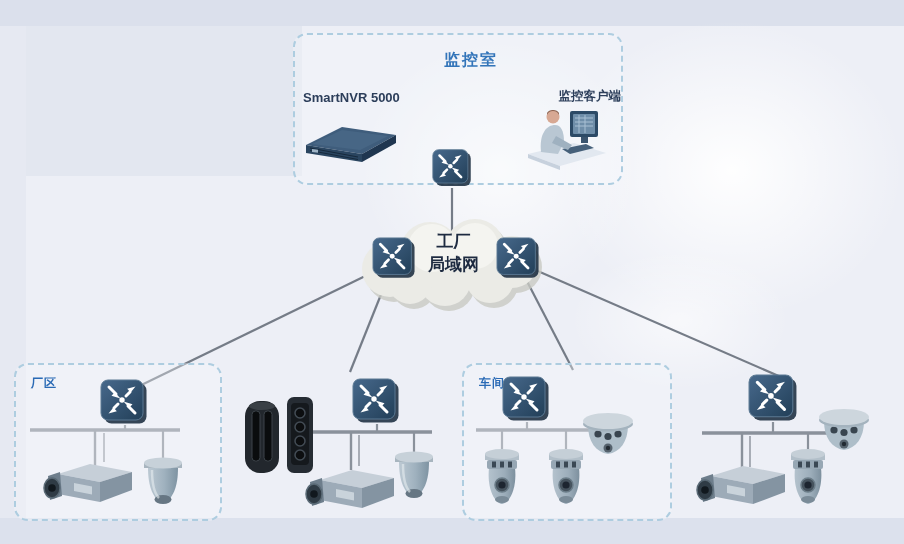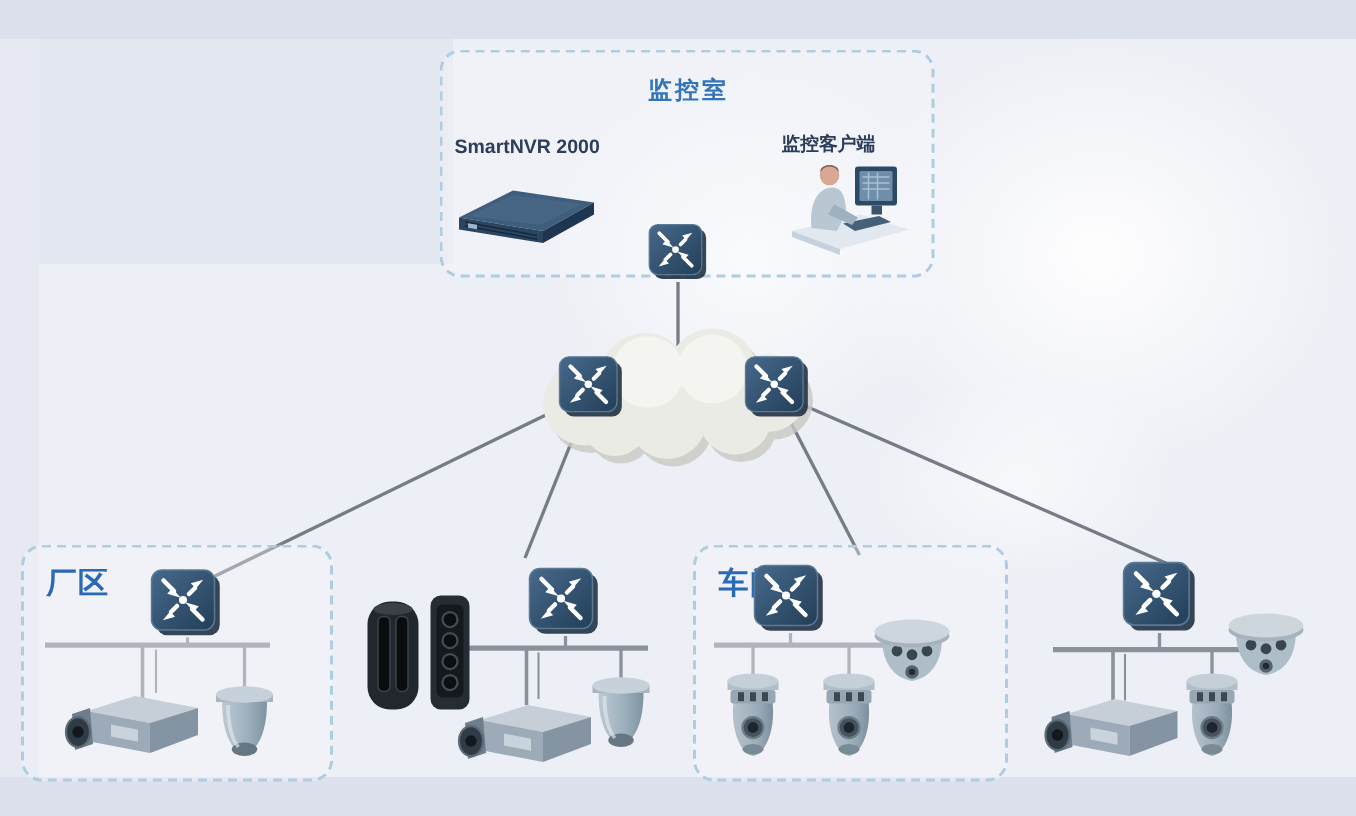--- a/index.html
+++ b/index.html
@@ -8,32 +8,32 @@
   .bgshape{position:absolute;pointer-events:none;}
   .dashedbox{
     position:absolute;
     border:2px dashed #aecde0;
     border-radius:14px;
     background:rgba(246,249,252,0.35);
     box-sizing:border-box;
   }
   .zone-title{
     position:absolute;left:15px;top:10px;
-    font-size:20px;font-weight:bold;color:#2a6ab5;letter-spacing:1px;
+    font-size:12px;font-weight:bold;color:#2a6ab5;letter-spacing:1px;
   }
   .room-title{
-    position:absolute;left:1px;top:15px;width:100%;text-align:center;
+    position:absolute;left:13px;top:15px;width:100%;text-align:center;
     font-size:16px;font-weight:bold;color:#3274b9;letter-spacing:2px;
   }
   .nvr-label{
     position:absolute;left:8px;top:55px;width:130px;
     font-size:13px;font-weight:bold;color:#2c3e5a;
   }
   .client-label{
-    position:absolute;left:226px;top:53px;width:100px;text-align:left;
+    position:absolute;left:226px;top:53px;width:100px;text-align:right;
     font-size:12.5px;font-weight:bold;color:#2c3e5a;
   }
   .cloud-label{
     position:absolute;left:396px;top:231px;width:115px;text-align:center;
     font-size:17px;font-weight:bold;color:#1d2a40;line-height:1.35;
   }
   svg{display:block;overflow:visible;}
 </style>
 </head>
 <body>
@@ -216,36 +216,40 @@
       <line x1="702" y1="433" x2="834" y2="433" stroke-width="3.5"></line>
       <line x1="773" y1="422" x2="773" y2="433" stroke-width="2.2"></line>
       <line x1="742" y1="433" x2="742" y2="470" stroke-width="2.4"></line>
       <line x1="750" y1="436" x2="750" y2="467" stroke-width="1.4"></line>
       <line x1="808" y1="433" x2="808" y2="456" stroke-width="2.2"></line>
     </g>
   </svg>
 
   <div class="dashedbox" style="left:293px;top:33px;width:330px;height:152px;">
     <div class="room-title">监控室</div>
-    <div class="nvr-label">SmartNVR 2000</div>
+    <div class="nvr-label">SmartNVR 5000</div>
     <div class="client-label">监控客户端</div>
   </div>
   <svg class="abs" style="left:300px;top:114px;" width="104" height="52">
       <use href="#sym-nvr"></use>
     </svg>
   <svg class="abs" style="left:526px;top:102px;" width="82" height="74">
       <use href="#sym-client"></use>
     </svg>
   <svg class="abs" style="left:432px;top:148px;" width="40" height="40">
       <use href="#sym-switch"></use>
     </svg>
 
   <svg class="abs" style="left:340px;top:214px;" width="228" height="98">
       <use href="#sym-cloud"></use>
     </svg>
+  <div class="cloud-label">
+    <span style="display:block">工厂</span>
+    <span style="display:block">局域网</span>
+  </div>
   <svg class="abs" style="left:372px;top:237px;" width="44" height="42">
       <use href="#sym-switch"></use>
     </svg>
   <svg class="abs" style="left:496px;top:237px;" width="44" height="42">
       <use href="#sym-switch"></use>
     </svg>
 
   <div class="dashedbox" style="left:14px;top:363px;width:208px;height:158px;">
     <div class="zone-title">厂区</div>
   </div>

